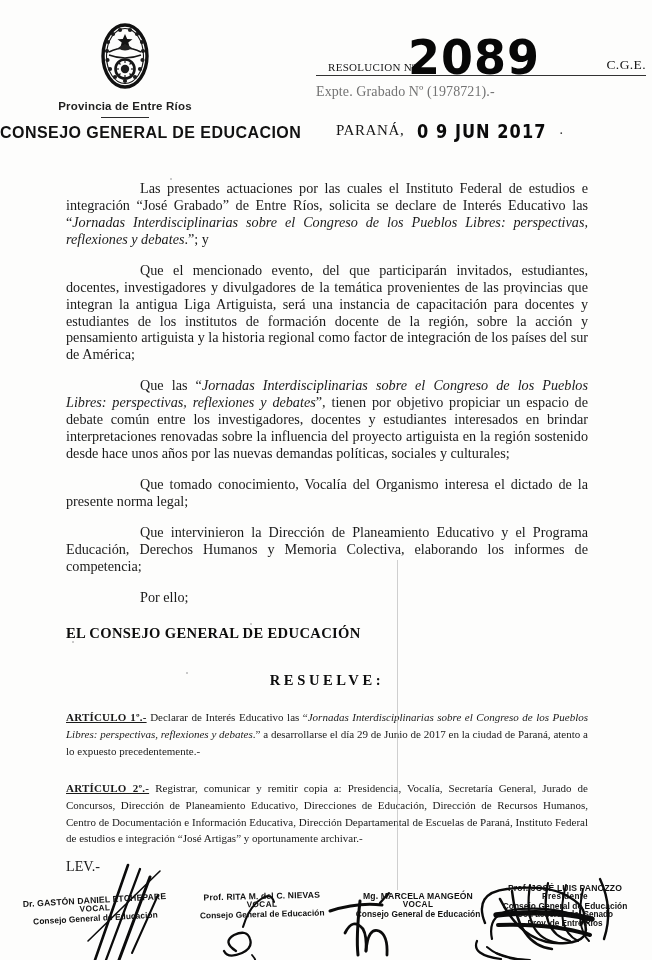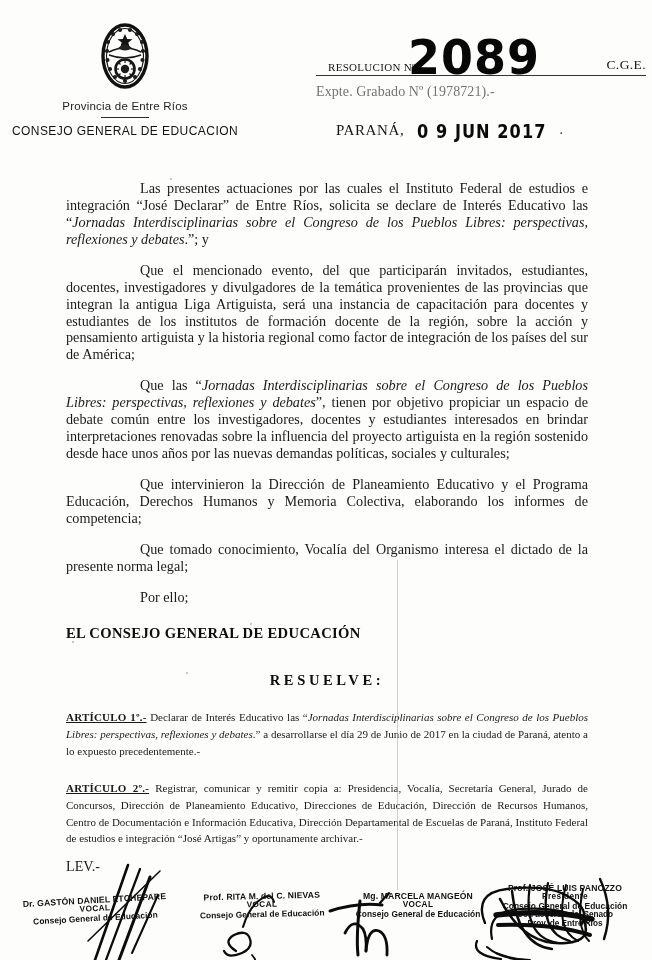--- a/index.html
+++ b/index.html
@@ -24,20 +24,21 @@
     background: #fdfdfc;
   }
 
   
   .letterhead {
     position: absolute;
     left: 0;
     top: 22px;
     width: 250px;
     text-align: center;
+    font-weight: bold;
   }
   .crest {
     width: 54px;
     height: 68px;
     margin: 0 auto;
     display: block;
   }
   .province-line {
     margin-top: 10px;
     font-family: "Liberation Sans", sans-serif;
@@ -47,21 +48,21 @@
     white-space: nowrap;
   }
   .hair-rule {
     width: 48px;
     height: 1px;
     background: #2a2a2a;
     margin: 5px auto 6px auto;
   }
   .organism-line {
     font-family: "Liberation Sans", sans-serif;
-    font-size: 12px;
+    font-size: 16px;
     letter-spacing: 0.45px;
     color: #121212;
     white-space: nowrap;
   }
 
   
   .res-header {
     position: absolute;
     left: 316px;
     top: 28px;
@@ -326,30 +327,30 @@
   </div>
 
   <div class="place-date">
     <span class="place-name">PARANÁ,</span>
     <span class="date-stamp">0 9 JUN 2017</span>
     <span class="date-dot">.</span>
   </div>
 
   <div class="body-area">
 
-    <p class="para"><span>Las presentes actuaciones por las cuales el Instituto Federal de estudios e integración “José Declarar” de Entre Ríos, solicita se declare de Interés Educativo las “</span><span class="ital">Jornadas Interdisciplinarias sobre el Congreso de los Pueblos Libres: perspectivas, reflexiones y debates</span><span>.”; y</span></p>
+    <p class="para"><span>Las presentes actuaciones por las cuales el Instituto Federal de estudios e integración “José Grabado” de Entre Ríos, solicita se declare de Interés Educativo las “</span><span class="ital">Jornadas Interdisciplinarias sobre el Congreso de los Pueblos Libres: perspectivas, reflexiones y debates</span><span>.”; y</span></p>
 
 
     <p class="para">Que el mencionado evento, del que participarán invitados, estudiantes, docentes, investigadores y divulgadores de la temática provenientes de las provincias que integran la antigua Liga Artiguista, será una instancia de capacitación para docentes y estudiantes de los institutos de formación docente de la región, sobre la acción y pensamiento artiguista y la historia regional como factor de integración de los países del sur de América;</p>
 
     <p class="para"><span>Que las “</span><span class="ital">Jornadas Interdisciplinarias sobre el Congreso de los Pueblos Libres: perspectivas, reflexiones y debates</span><span>”, tienen por objetivo propiciar un espacio de debate común entre los investigadores, docentes y estudiantes interesados en brindar interpretaciones renovadas sobre la influencia del proyecto artiguista en la región sostenido desde hace unos años por las nuevas demandas políticas, sociales y culturales;</span></p>
 
+    <p class="para">Que tomado conocimiento, Vocalía del Organismo interesa el dictado de la presente norma legal;</p>
+
     <p class="para">Que intervinieron la Dirección de Planeamiento Educativo y el Programa Educación, Derechos Humanos y Memoria Colectiva, elaborando los informes de competencia;</p>
-
-    <p class="para">Que tomado conocimiento, Vocalía del Organismo interesa el dictado de la presente norma legal;</p>
 
     <p class="para">Por ello;</p>
 
     <div class="center-head">EL CONSEJO GENERAL DE EDUCACIÓN</div>
     <div class="resuelve">RESUELVE:</div>
 
     <p class="article"><span class="art-label">ARTÍCULO 1º.-</span><span> Declarar de Interés Educativo las “</span><span class="ital">Jornadas Interdisciplinarias sobre el Congreso de los Pueblos Libres: perspectivas, reflexiones y debates</span><span>.” a desarrollarse el día 29 de Junio de 2017 en la ciudad de Paraná, atento a lo expuesto precedentemente.-</span></p>
 
     <p class="article"><span class="art-label">ARTÍCULO 2º.-</span><span> Registrar, comunicar y remitir copia a: Presidencia, Vocalía, Secretaría General, Jurado de Concursos, Dirección de Planeamiento Educativo, Direcciones de Educación, Dirección de Recursos Humanos, Centro de Documentación e Información Educativa, Dirección Departamental de Escuelas de Paraná, Instituto Federal de estudios e integración “José Artigas” y oportunamente archivar.-</span></p>
 

